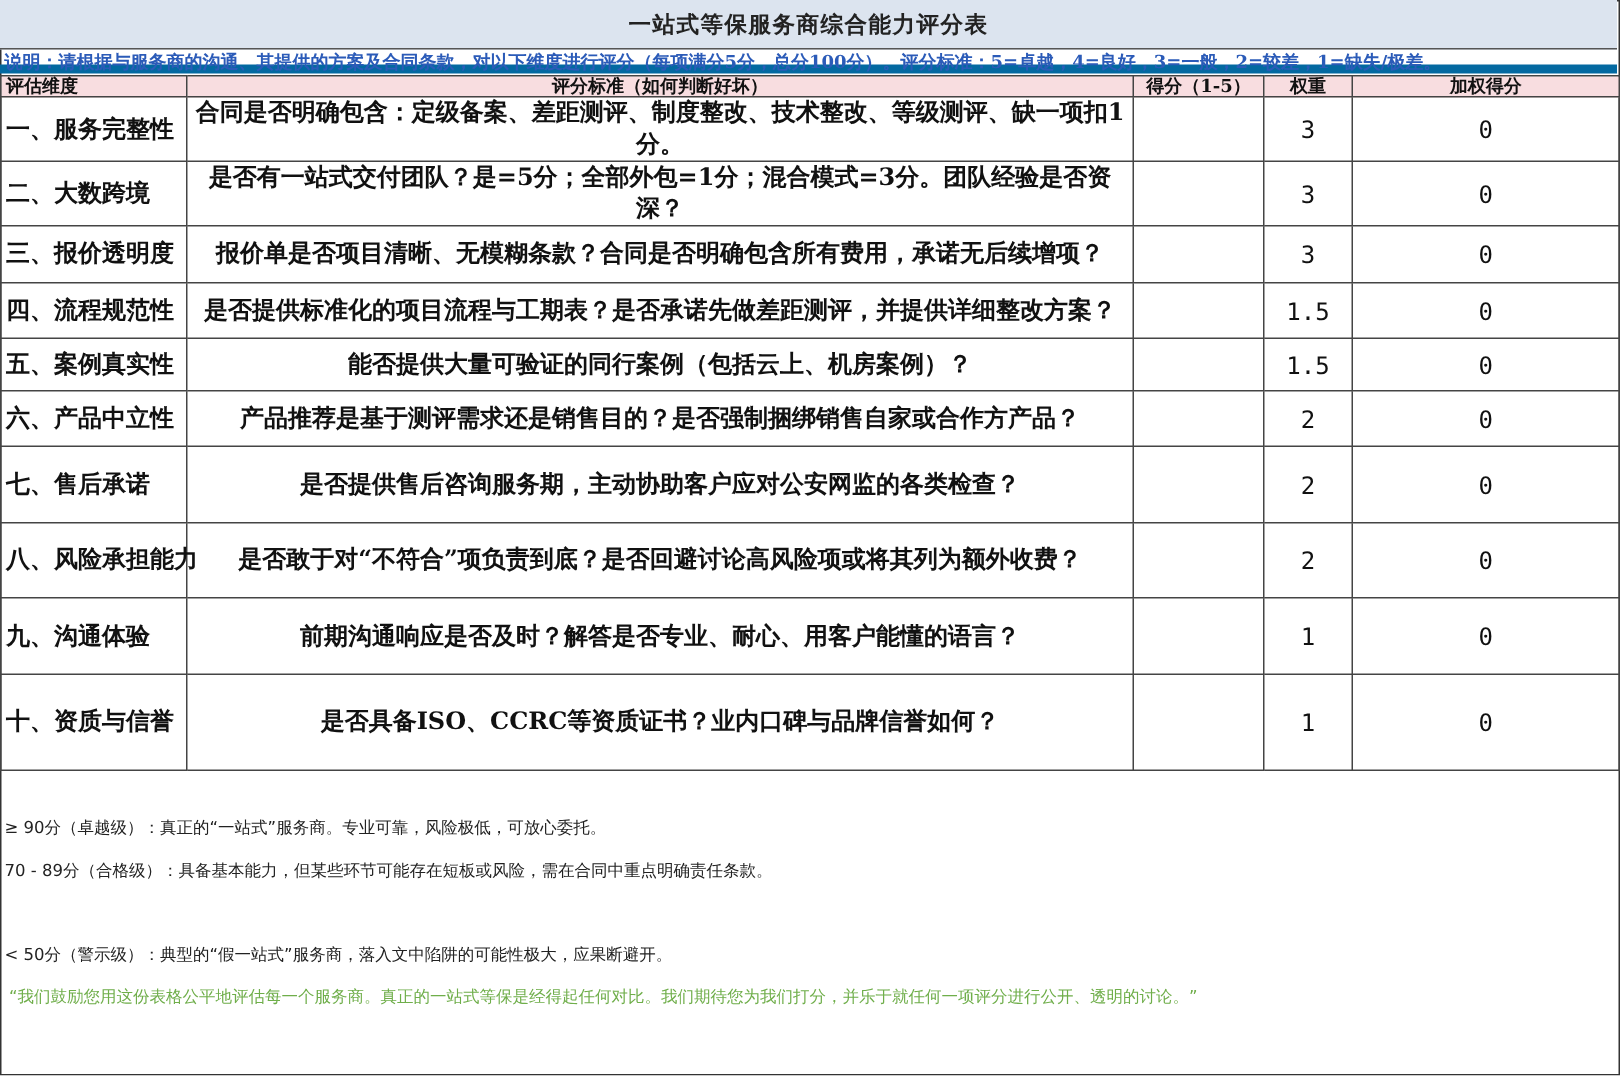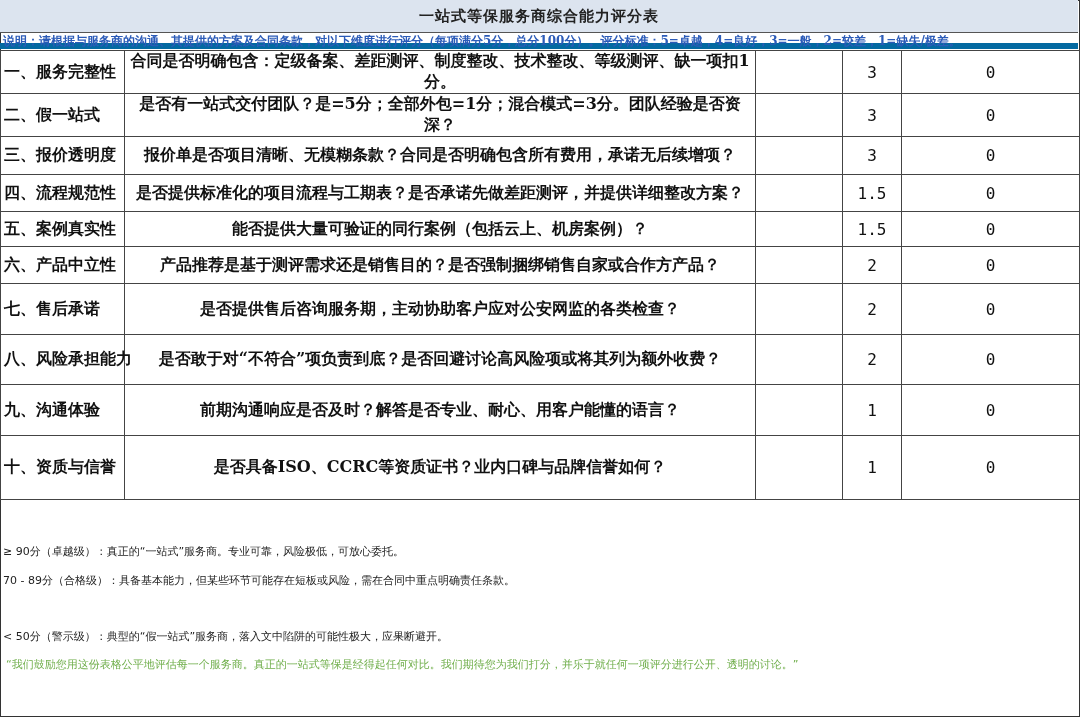--- a/index.html
+++ b/index.html
@@ -36,29 +36,36 @@
 
 <table class="grid">
   <colgroup>
     <col style="width:124px">
       <col style="width:631px">
       <col style="width:87px">
       <col style="width:59px">
       <col style="width:178px">
   </colgroup>
   <tbody>
+      <tr class="head">
+    <td class="dim" style="font-size:12px">评估维度</td>
+    <td class="hc">评分标准（如何判断好坏）</td>
+    <td class="hc">得分（1-5）</td>
+    <td class="hc">权重</td>
+    <td class="hc">加权得分</td>
+  </tr>
   <tr style="height:34px">
     <td class="dim">一、服务完整性</td>
     <td class="crit">合同是否明确包含：定级备案、差距测评、制度整改、技术整改、等级测评、缺一项扣1分。</td>
     <td class="num"></td>
     <td class="num">3</td>
     <td class="num">0</td>
   </tr>
   <tr style="height:36px">
-    <td class="dim">二、假一站式</td>
+    <td class="dim">二、大数跨境</td>
     <td class="crit">是否有一站式交付团队？是=5分；全部外包=1分；混合模式=3分。团队经验是否资深？</td>
     <td class="num"></td>
     <td class="num">3</td>
     <td class="num">0</td>
   </tr>
   <tr style="height:38px">
     <td class="dim">三、报价透明度</td>
     <td class="crit">报价单是否项目清晰、无模糊条款？合同是否明确包含所有费用，承诺无后续增项？</td>
     <td class="num"></td>
     <td class="num">3</td>

